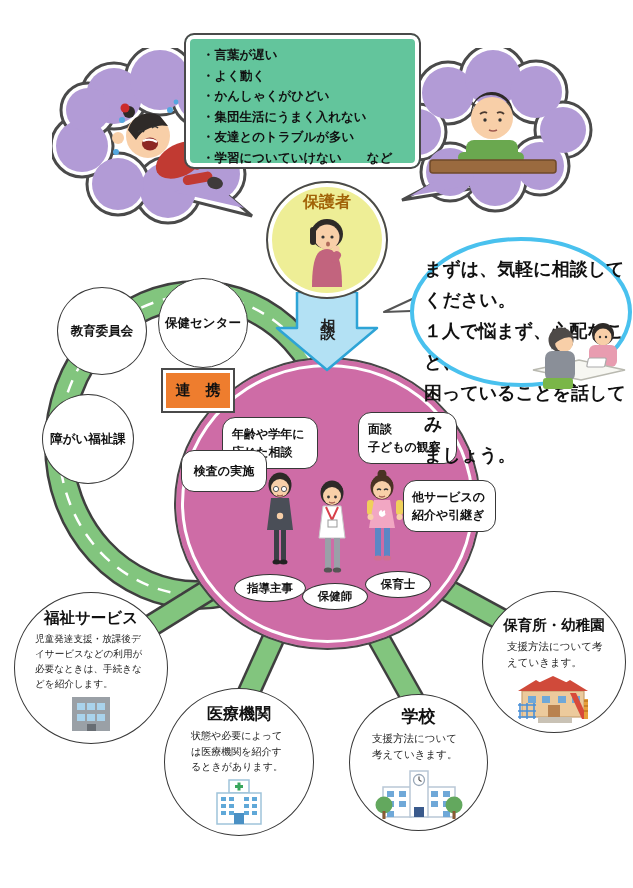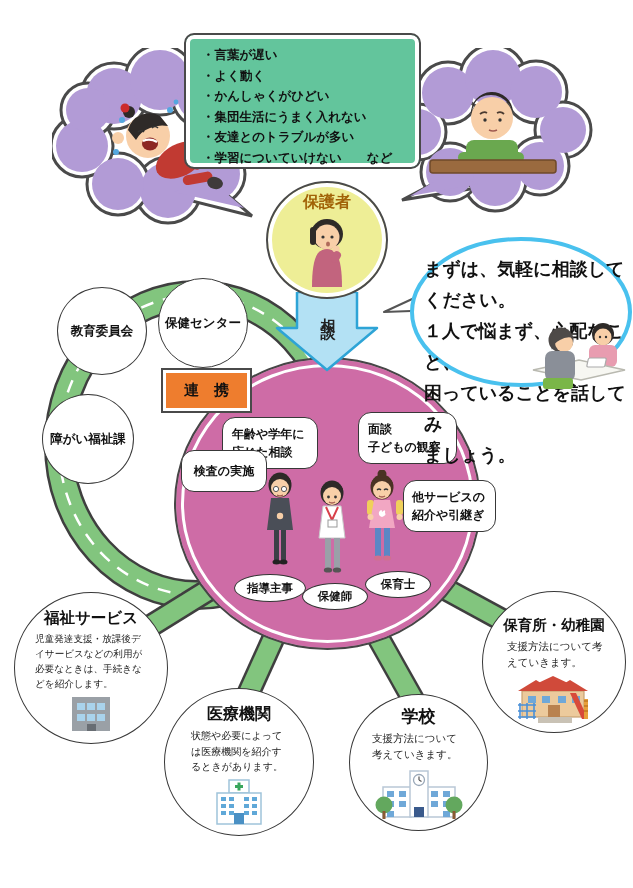--- a/index.html
+++ b/index.html
@@ -42,21 +42,21 @@
   .agency{
     border-radius:50%;background:#fff;border:1.6px solid #3a3a3a;
     display:flex;align-items:center;justify-content:center;text-align:center;
     font-size:12.5px;font-weight:700;color:#111;box-sizing:border-box;
   }
   .agency.edu{left:57px;top:287px;width:90px;height:88px;}
   .agency.hoken{left:158px;top:278px;width:90px;height:90px;}
   .agency.shougai{left:42px;top:394px;width:92px;height:90px;}
 
   .renkei{
-    left:161px;top:368px;width:91px;height:45px;background:#ee7d2e;
+    left:161px;top:368px;width:74px;height:45px;background:#ee7d2e;
     border:2px solid #4a4a4a;box-shadow:inset 0 0 0 3px #ffffff;
     display:flex;align-items:center;justify-content:center;
     font-size:15px;font-weight:700;color:#111;box-sizing:border-box;
   }
 
   
   .center-circle{
     left:174px;top:357px;width:307px;height:293px;border-radius:50%;
     background:#ce6ca6;border:2.5px solid #464646;
     box-shadow:inset 0 0 0 5px #ce6ca6, inset 0 0 0 8px #ffffff;

